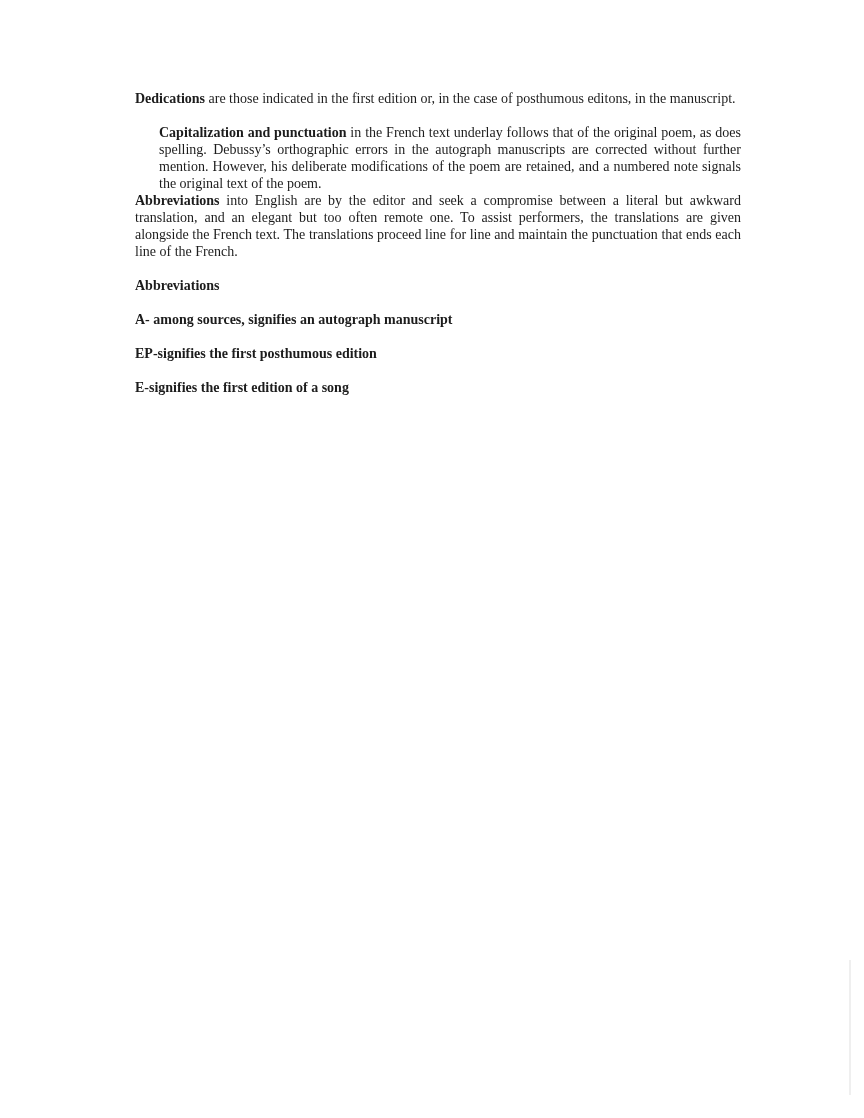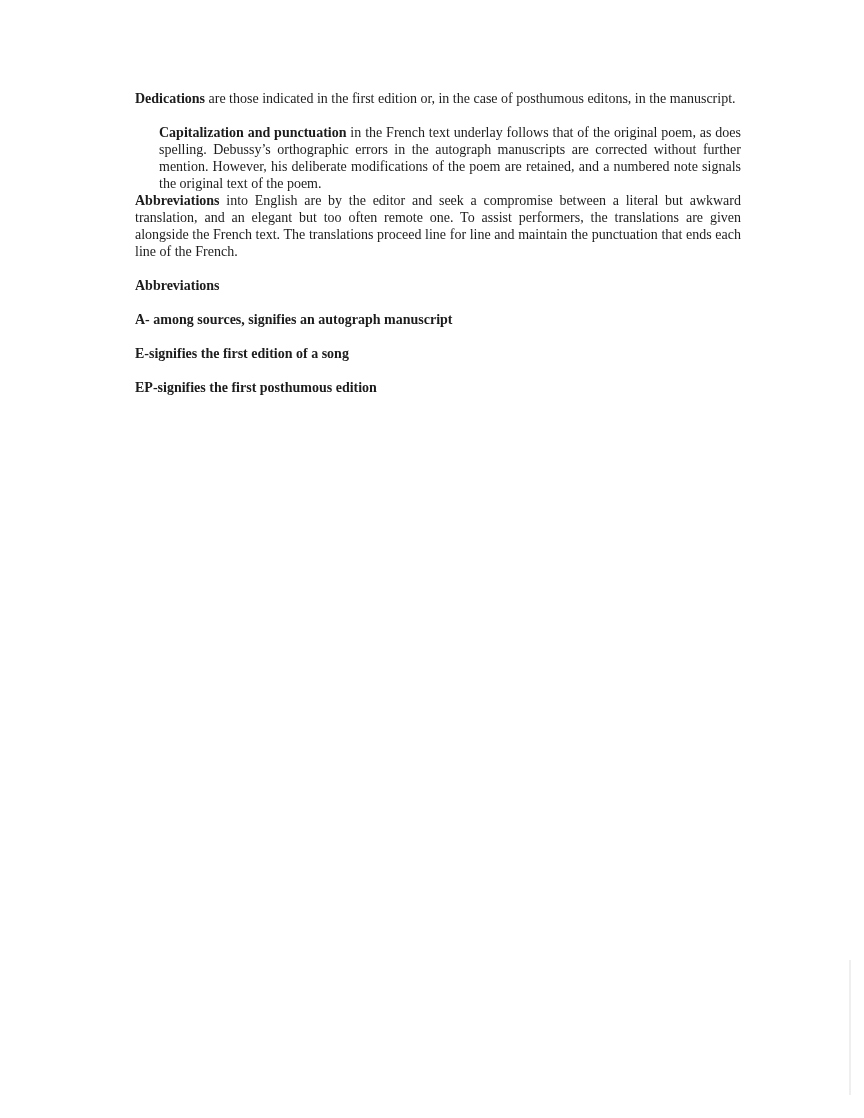--- a/index.html
+++ b/index.html
@@ -65,19 +65,19 @@
     <p class="para"><b class="lead-term">Dedications</b><span> are those indicated in the first edition or, in the case of posthumous editons, in the manuscript.</span></p>
 
 
     <p class="para attached"><b class="lead-term">Capitalization and punctuation</b><span> in the French text underlay follows that of the original poem, as does spelling.  Debussy’s orthographic errors in the autograph manuscripts are corrected without further mention.  However, his deliberate modifications of the poem are retained, and a numbered note signals the original text of the poem.</span></p>
 
     <p class="para"><b class="lead-term">Abbreviations</b><span> into English are by the editor and seek a compromise between a literal but awkward translation, and an elegant but too often remote one.  To assist performers, the translations are given alongside the French text.  The translations proceed line for line and maintain the punctuation that ends each line of the French.</span></p>
 
     <h2 class="section-heading">Abbreviations</h2>
 
     <p class="abbrev-item">A- among sources, signifies an autograph manuscript</p>
+    <p class="abbrev-item">EP-signifies the first posthumous edition</p>
     <p class="abbrev-item">E-signifies the first edition of a song</p>
-    <p class="abbrev-item">EP-signifies the first posthumous edition</p>
 
 
   </div>
   <div class="scan-edge-artifact"></div>
 </div>
 
 </body></html>

